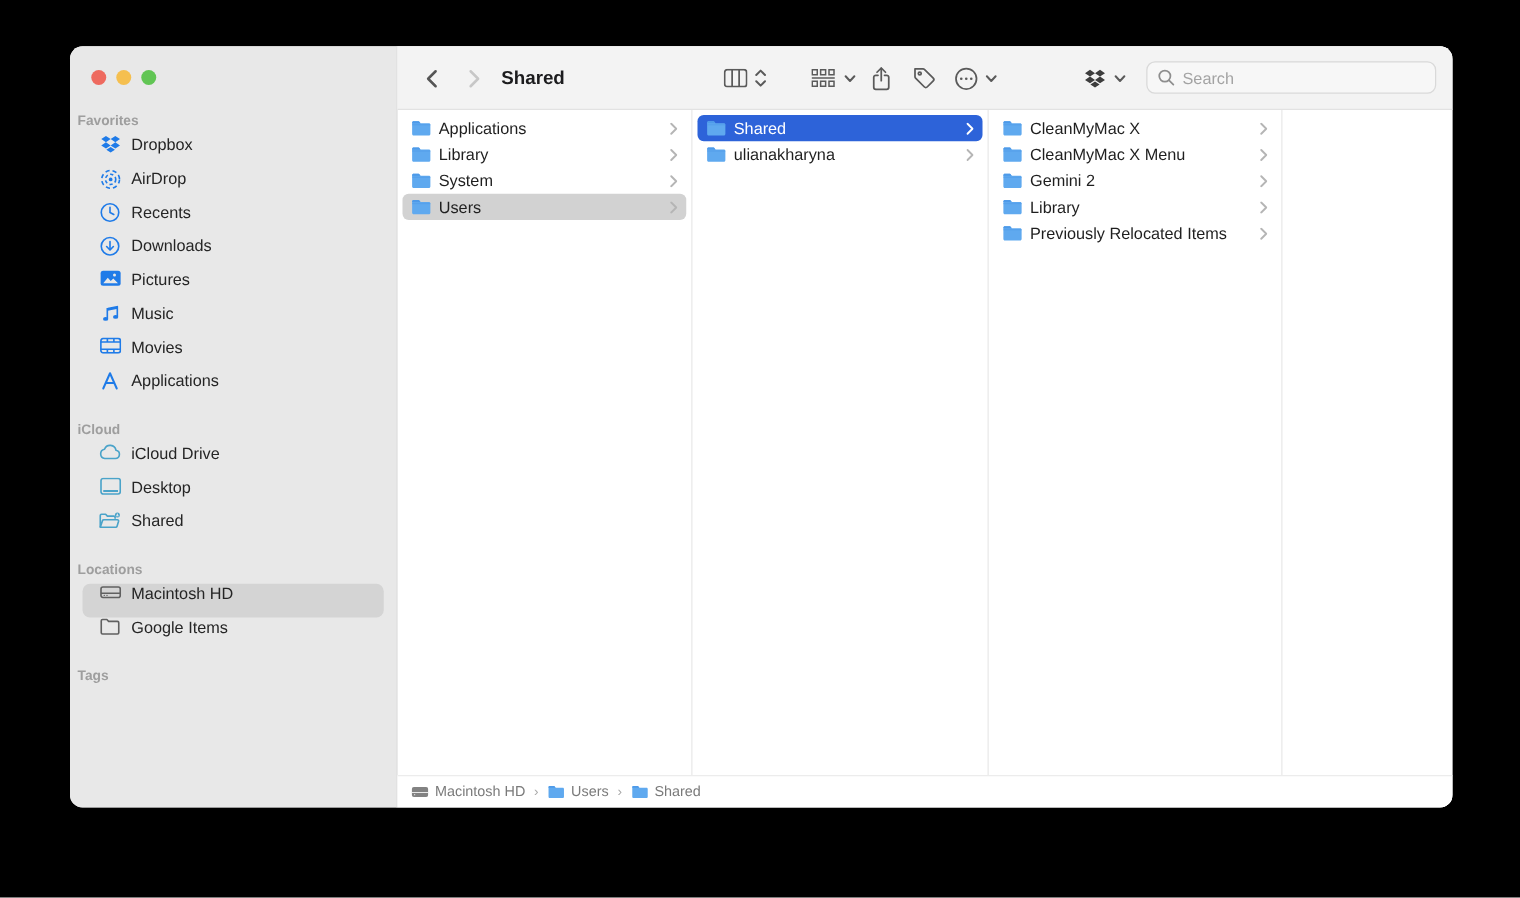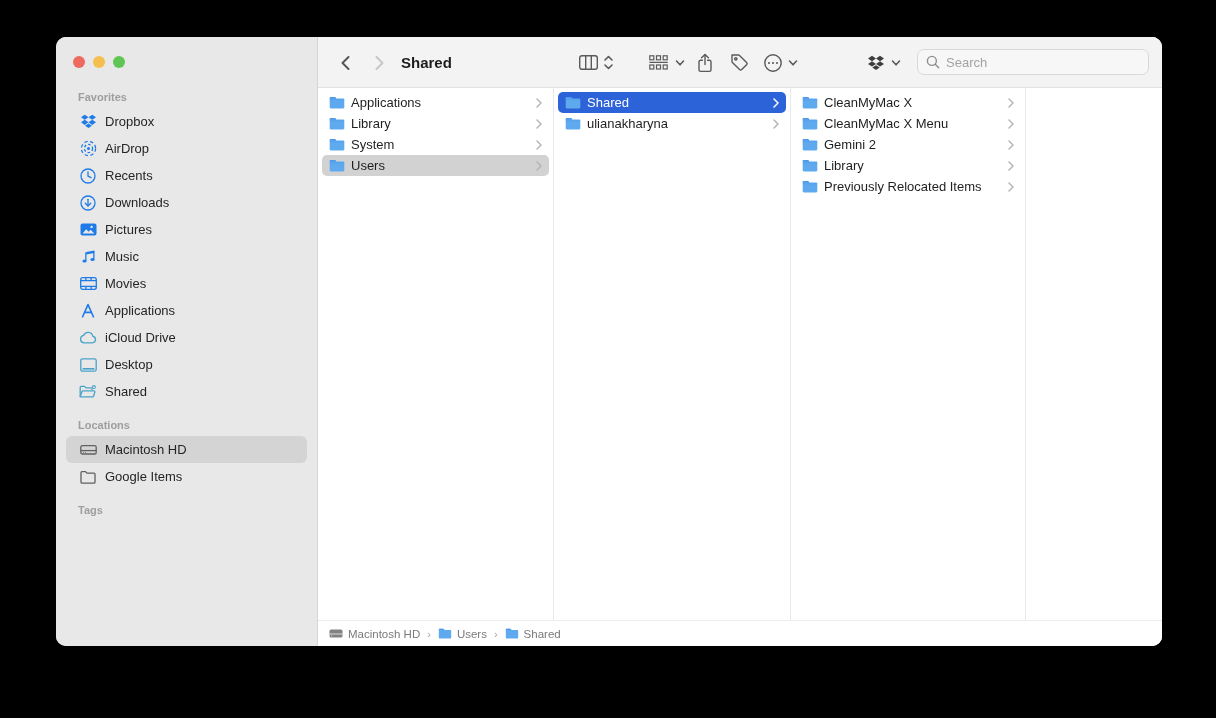--- a/index.html
+++ b/index.html
@@ -4,24 +4,24 @@
 <style>
   *{box-sizing:border-box;margin:0;padding:0}
   html,body{width:1216px;height:718px}
   body{background:#000;position:relative;font-family:"Liberation Sans","DejaVu Sans",sans-serif;overflow:hidden}
   .window{position:absolute;left:56px;top:37px;width:1106px;height:609px;border-radius:10px;overflow:hidden;display:flex;background:#fff}
 
   
   .sidebar{width:261px;flex-shrink:0;background:#e8e8e8;position:relative;padding-top:49px}
   .traffic-lights{position:absolute;top:19px;left:17px;display:flex;gap:8px}
   .traffic-lights span{width:12px;height:12px;border-radius:50%;display:block}
-  .sb-header{height:22px;display:flex;align-items:center;padding-left:22px;font-size:11px;font-weight:700;color:#9e9e9e}
+  .sb-header{height:22px;display:flex;align-items:center;padding-left:6px;font-size:11px;font-weight:700;color:#9e9e9e}
   .sb-section{margin-top:0}
   .sb-section + .sb-section .sb-header{margin-top:9px}
-  .sb-item{height:27px;margin:0 10px;border-radius:6px;display:flex;align-items:center;padding-left:12px;font-size:13px;color:#252525;cursor:default}
+  .sb-item{height:27px;margin:0 10px;border-radius:6px;display:flex;align-items:flex-start;padding-left:12px;font-size:13px;color:#252525;cursor:default}
   .sb-item.selected{background:#d4d4d4}
   .sb-icon{width:20px;margin-right:7px;display:flex;justify-content:center;align-items:center}
   .ic-blue{color:#1f7be8}.ic-teal{color:#4aa3c9}.ic-gray{color:#606060}
 
   
   .main{flex:1;display:flex;flex-direction:column;border-left:1px solid #d6d6d6;background:#fff;min-width:0}
   .toolbar{height:51px;flex-shrink:0;background:#f3f3f3;border-bottom:1px solid #e2e2e2;position:relative;color:#5a5a5a}
   .tb{position:absolute;top:0;height:51px;display:flex;align-items:center;justify-content:center}
   .t-back{left:16px;width:22px;color:#555}
   .t-fwd{left:50px;width:22px;color:#c7c7c7}
@@ -147,20 +147,21 @@
             <span class="sb-icon ic-blue">
               <svg width="16" height="15" viewBox="0 0 16 15" fill="none" stroke="currentColor" stroke-width="1.6" stroke-linecap="round" stroke-linejoin="round">
                 <path d="M2.6 13.8 L8 1.6 L13.4 13.8"></path>
                 <line x1="4.8" y1="9.4" x2="11.2" y2="9.4"></line>
               </svg>
             </span>
             <span>Applications</span>
           </div>
         </div>
         <div class="sb-section">
+          <div class="sb-header">iCloud</div>
           <div class="sb-item">
             <span class="sb-icon ic-teal">
               <svg width="18" height="13" viewBox="0 0 18 13" fill="none" stroke="currentColor" stroke-width="1.3" stroke-linejoin="round">
                 <path d="M4.8 11.8 h8.4 a3.3 3.3 0 0 0 .6-6.55 A4.8 4.8 0 0 0 4.6 4.4 A3.75 3.75 0 0 0 4.8 11.8 Z"></path>
               </svg>
             </span>
             <span>iCloud Drive</span>
           </div>
           <div class="sb-item">
             <span class="sb-icon ic-teal">

